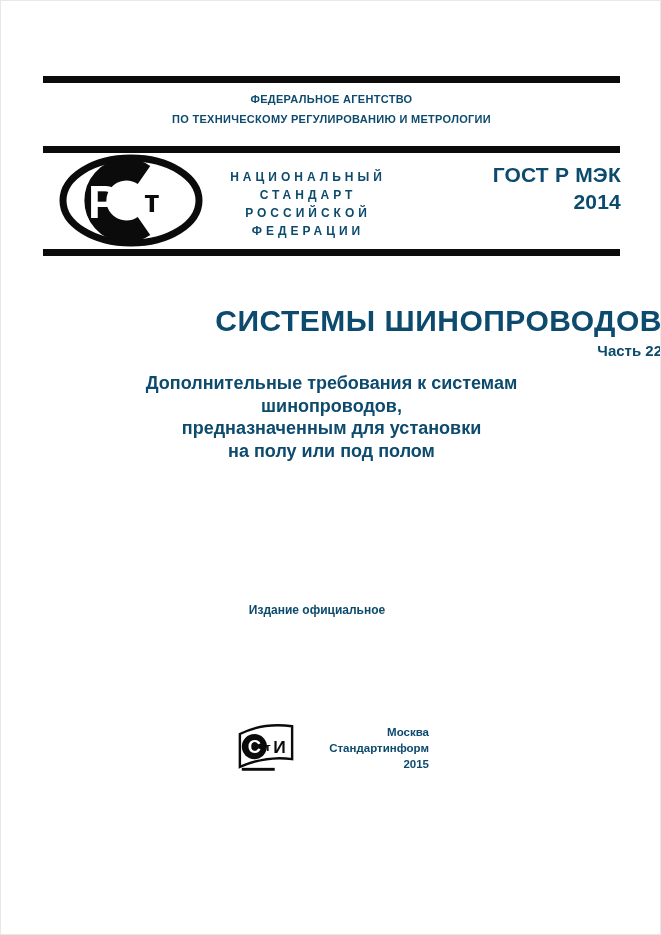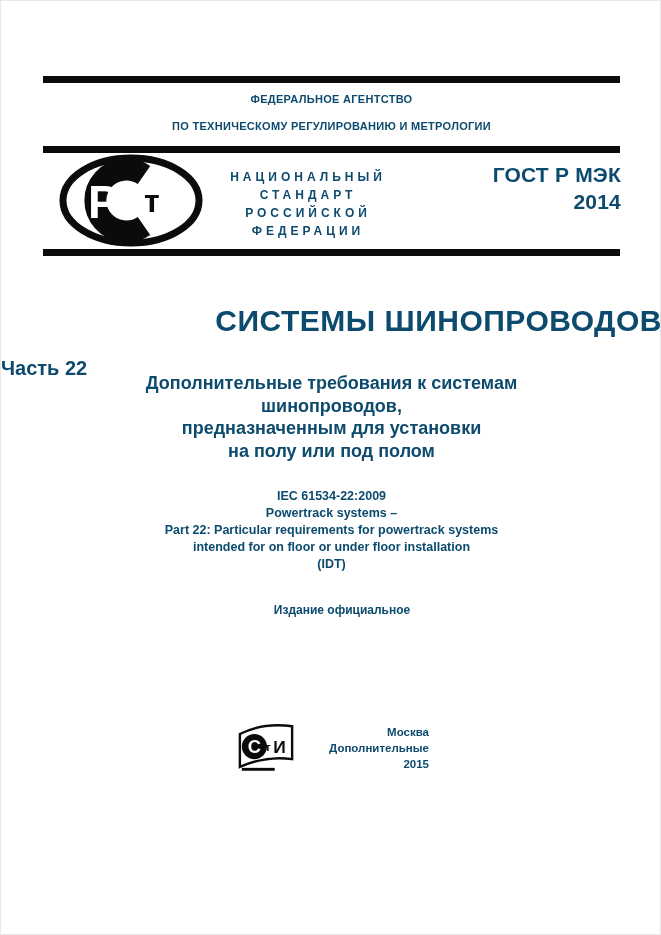--- a/index.html
+++ b/index.html
@@ -32,21 +32,21 @@
   .agency-line {
     position: absolute;
     left: 42px;
     width: 577px;
     text-align: center;
     font-weight: bold;
     font-size: 11px;
     letter-spacing: 0.3px;
   }
   .agency-1 { top: 92px; }
-  .agency-2 { top: 119px; }
+  .agency-2 { top: 112px; }
 
   .rst-logo {
     position: absolute;
     left: 57px;
     top: 153px;
     width: 146px;
     height: 93px;
   }
 
   .nat-std {
@@ -79,25 +79,25 @@
     top: 303px;
     width: 661px;
     text-align: right;
     font-weight: bold;
     font-size: 30px;
     letter-spacing: 0.5px;
   }
   .doc-part {
     position: absolute;
     left: 0;
-    top: 356px;
-    width: 661px;
-    text-align: left;
-    font-weight: bold;
-    font-size: 20px;
+    top: 341px;
+    width: 661px;
+    text-align: right;
+    font-weight: bold;
+    font-size: 15px;
   }
   .subtitle {
     position: absolute;
     left: 0;
     top: 371px;
     width: 661px;
     text-align: center;
     font-weight: bold;
     font-size: 18px;
     line-height: 22.5px;
@@ -113,21 +113,20 @@
     line-height: 17px;
   }
   .edition {
     position: absolute;
     left: 0;
     top: 602px;
     width: 632px;
     text-align: center;
     font-weight: bold;
     font-size: 12px;
-    margin-left: 25px;
   }
 
   .footer-logo {
     position: absolute;
     left: 235px;
     top: 719px;
     width: 60px;
     height: 57px;
   }
   .imprint {
@@ -180,40 +179,33 @@
 
   <div class="doc-part">Часть 22</div>
 
   <div class="subtitle">
     <div>Дополнительные требования к системам</div>
     <div>шинопроводов,</div>
     <div>предназначенным для установки</div>
     <div>на полу или под полом</div>
   </div>
 
-  <div class="english-block">
-    <div>IEC 61534-22:2009</div>
-    <div>Powertrack systems –</div>
-    <div>Part 22: Particular requirements for powertrack systems</div>
-    <div>intended for on floor or under floor installation</div>
-    <div>(IDT)</div>
-  </div>
 
   <div class="edition">Издание официальное</div>
 
   <div class="footer-logo">
     <svg width="60" height="57" viewBox="0 0 62 58" xmlns="http://www.w3.org/2000/svg">
       <path d="M4 14 C 18 7, 36 3, 58 6 L 58 40 C 38 37, 20 41, 4 48 Z" fill="#ffffff" stroke="#0b0b0b" stroke-width="2.5"></path>
       <circle cx="19" cy="27" r="13" fill="#0b0b0b"></circle>
       <text x="19" y="34" text-anchor="middle" font-family="'Liberation Sans', sans-serif" font-size="19" font-weight="bold" fill="#ffffff">С</text>
       <text x="33" y="32" text-anchor="middle" font-family="'Liberation Sans', sans-serif" font-size="12" font-weight="bold" fill="#0b0b0b">т</text>
       <text x="45" y="34" text-anchor="middle" font-family="'Liberation Sans', sans-serif" font-size="18" font-weight="bold" fill="#0b0b0b">И</text>
       <rect x="6" y="49" width="34" height="3" fill="#0b0b0b"></rect>
     </svg>
   </div>
 
   <div class="imprint">
     <div>Москва</div>
-    <div>Дополнительные</div>
+    <div>Стандартинформ</div>
     <div>2015</div>
   </div>
 
 </div>
 
 </body></html>

